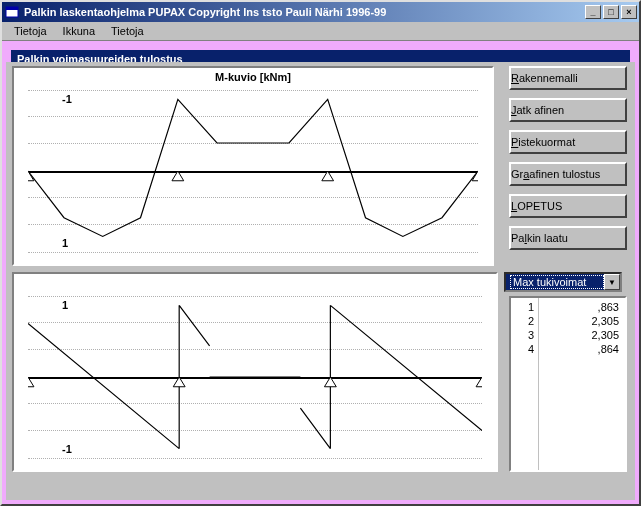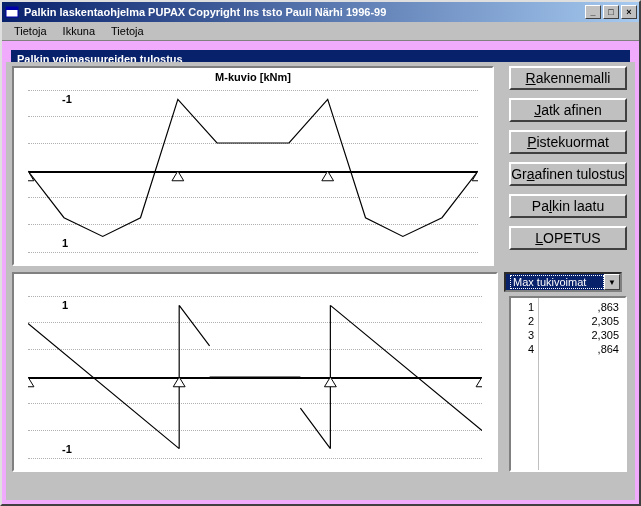--- a/index.html
+++ b/index.html
@@ -18,21 +18,21 @@
   .m-panel { left: 6px; top: 4px; width: 482px; height: 200px; }
   .q-panel { left: 6px; top: 210px; width: 486px; height: 200px; }
 
   .chart-title { text-align: center; font-weight: bold; font-size: 11px; margin-top: 3px; }
   .chart-area { position: absolute; left: 14px; right: 14px; top: 22px; bottom: 12px; }
   .grid-line { position: absolute; left: 0; right: 0; border-top: 1px dotted #b0b0b0; }
   .axis-line { position: absolute; left: 0; right: 0; border-top: 2px solid #000; }
   .ylabel { position: absolute; left: 34px; font-size: 11px; font-weight: bold; }
 
   .side-buttons { position: absolute; right: 8px; top: 4px; width: 118px; }
-  .btn { width: 118px; height: 24px; margin-bottom: 8px; background: #c0c0c0; border: 2px solid; border-color: #fff #404040 #404040 #fff; font-size: 14px; display: flex; align-items: center; justify-content: center; cursor: default; }
+  .btn { width: 118px; height: 24px; margin-bottom: 8px; background: #c0c0c0; border: 2px solid; border-color: #fff #404040 #404040 #fff; font-size: 11px; display: flex; align-items: center; cursor: default; }
   .btn u { text-decoration: underline; }
 
   .dropdown { position: absolute; right: 13px; top: 210px; width: 118px; height: 20px; background: #08216b; border: 2px inset #808080; display: flex; align-items: center; color: #fff; padding-left: 4px; font-size: 11px; }
   .dropdown .dd-text { flex:1; background:#08216b; border:1px dotted #fff; padding:0 2px;}
   .dropdown .dd-btn { width: 16px; height: 16px; background: #c0c0c0; border: 1px solid; border-color: #fff #404040 #404040 #fff; display: flex; align-items: center; justify-content: center; color:#000; font-size:8px;}
 
   .listbox { position: absolute; right: 8px; top: 234px; width: 118px; height: 176px; background: #fff; border: 2px solid; border-color: #808080 #fff #fff #808080; display:flex; }
   .listcol { height:100%; overflow:hidden; font-size:11px; line-height:14px; }
   .listcol.left { width: 28px; border-right:1px solid #c0c0c0; text-align:right; padding:2px 4px 2px 2px; }
   .listcol.right { flex:1; text-align:right; padding:2px 6px 2px 2px; }
@@ -123,24 +123,24 @@
       <div class="btn">
           <span><u>J</u><span>atk afinen</span></span>
         </div>
       <div class="btn">
           <span><u>P</u><span>istekuormat</span></span>
         </div>
       <div class="btn">
           <span>Gr<u>a</u><span>afinen tulostus</span></span>
         </div>
       <div class="btn">
-          <span>Pa<u>l</u><span>kin laatu</span></span>
+          <span><u>L</u><span>OPETUS</span></span>
         </div>
       <div class="btn">
-          <span><u>L</u><span>OPETUS</span></span>
+          <span>Pa<u>l</u><span>kin laatu</span></span>
         </div>
     </div>
 
     <div class="dropdown">
       <span class="dd-text">Max tukivoimat</span>
       <span class="dd-btn">▼</span>
     </div>
 
     <div class="listbox">
       <div class="listcol left" id="react-idx">

